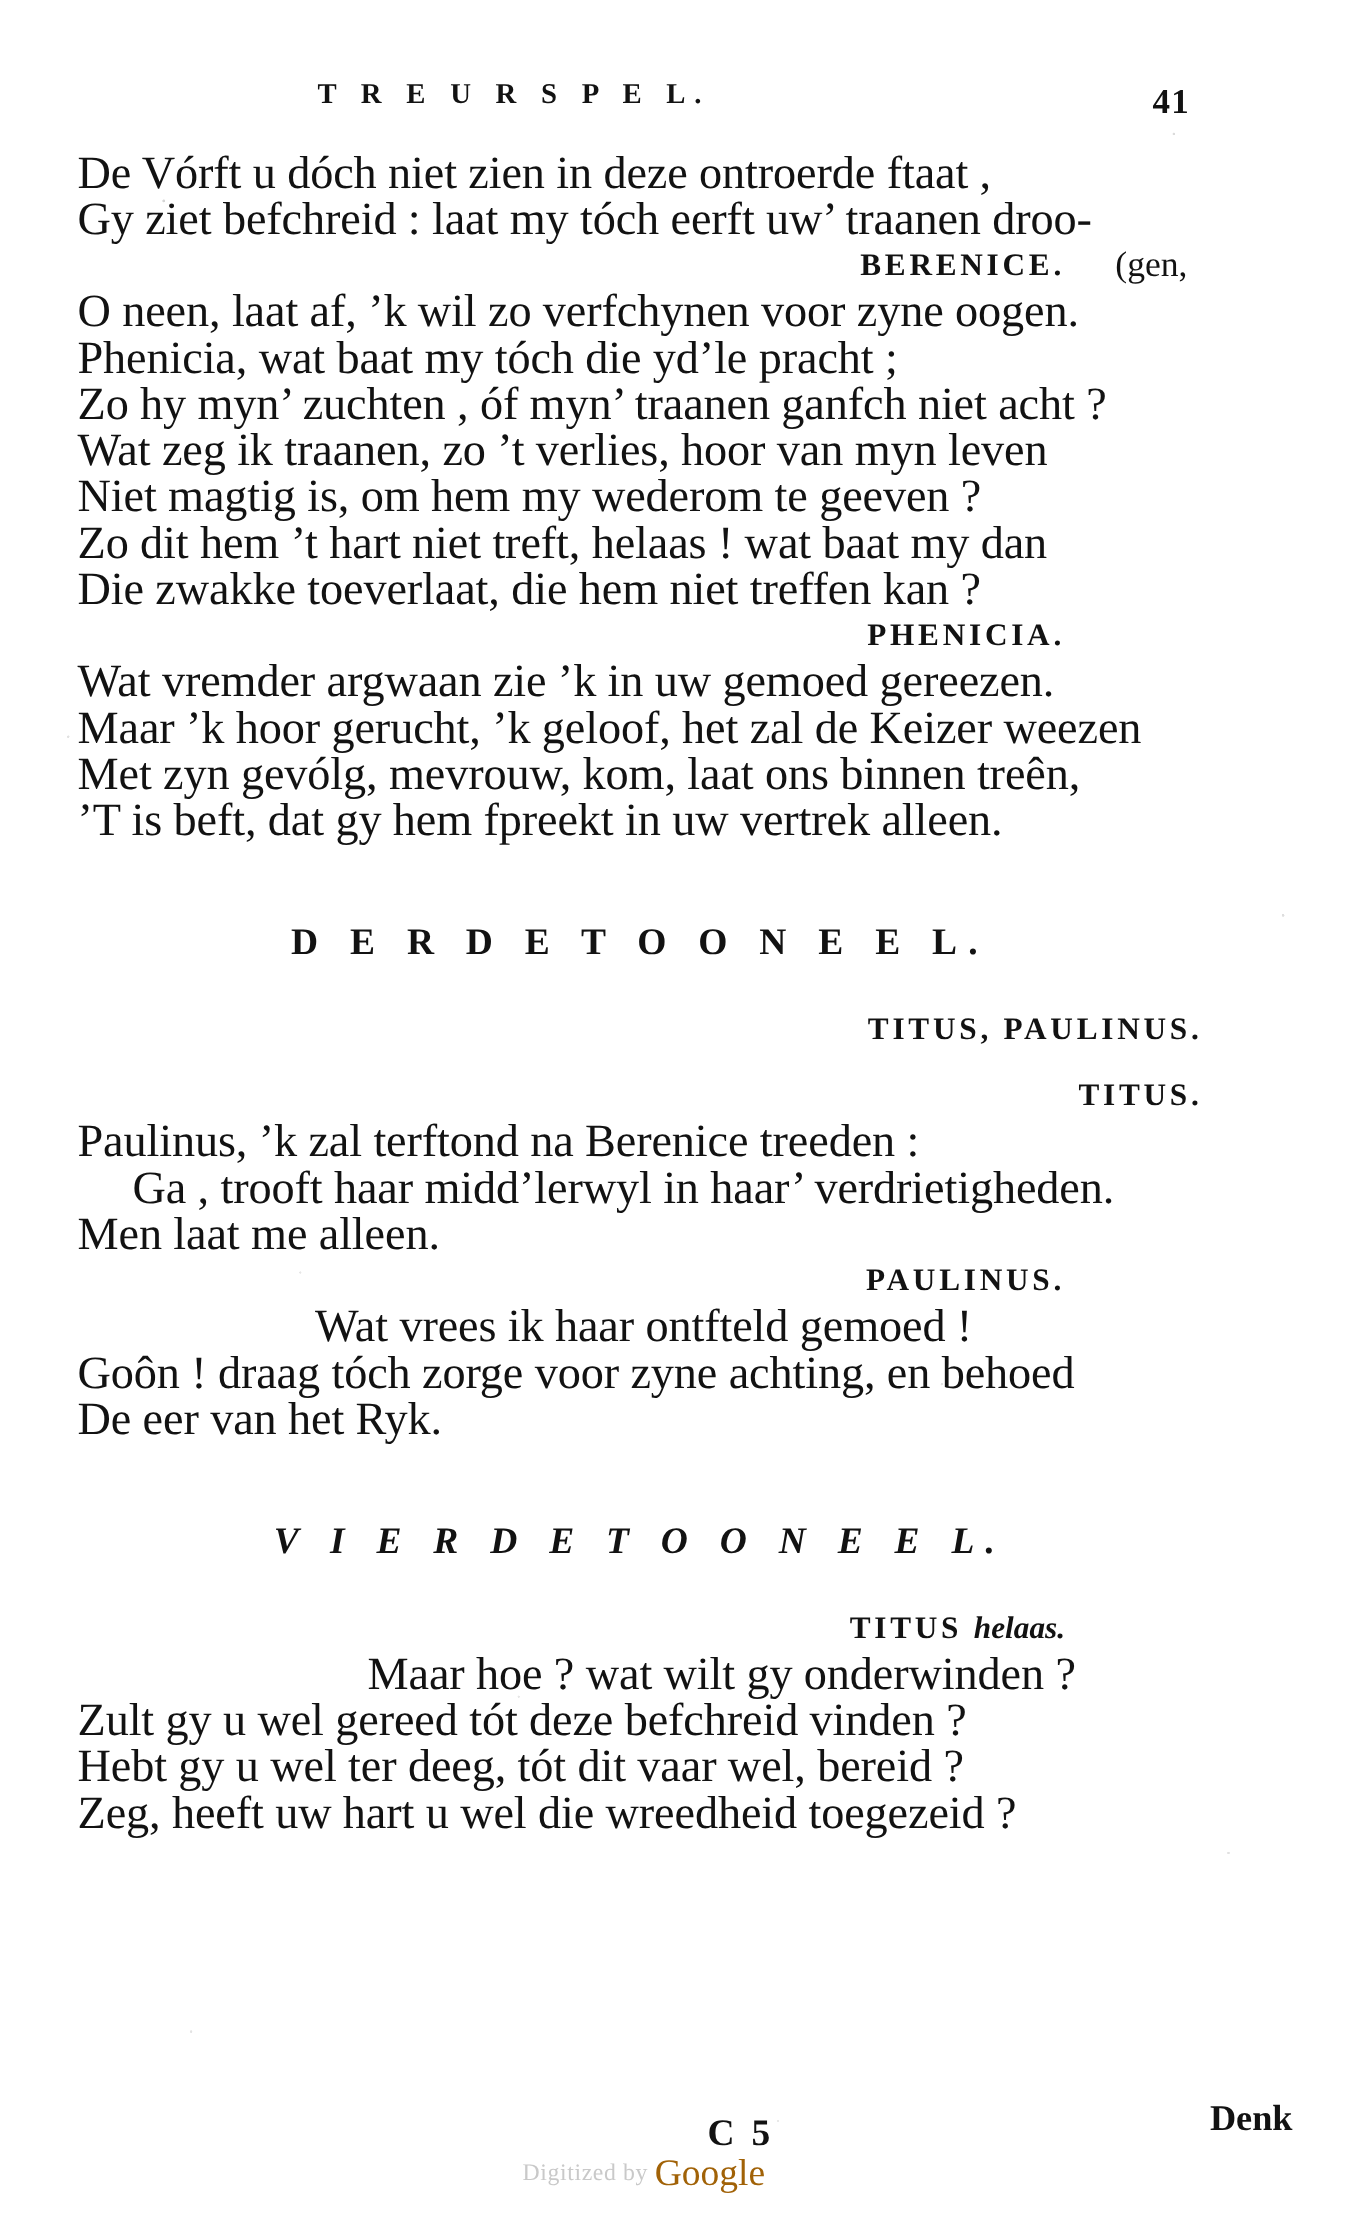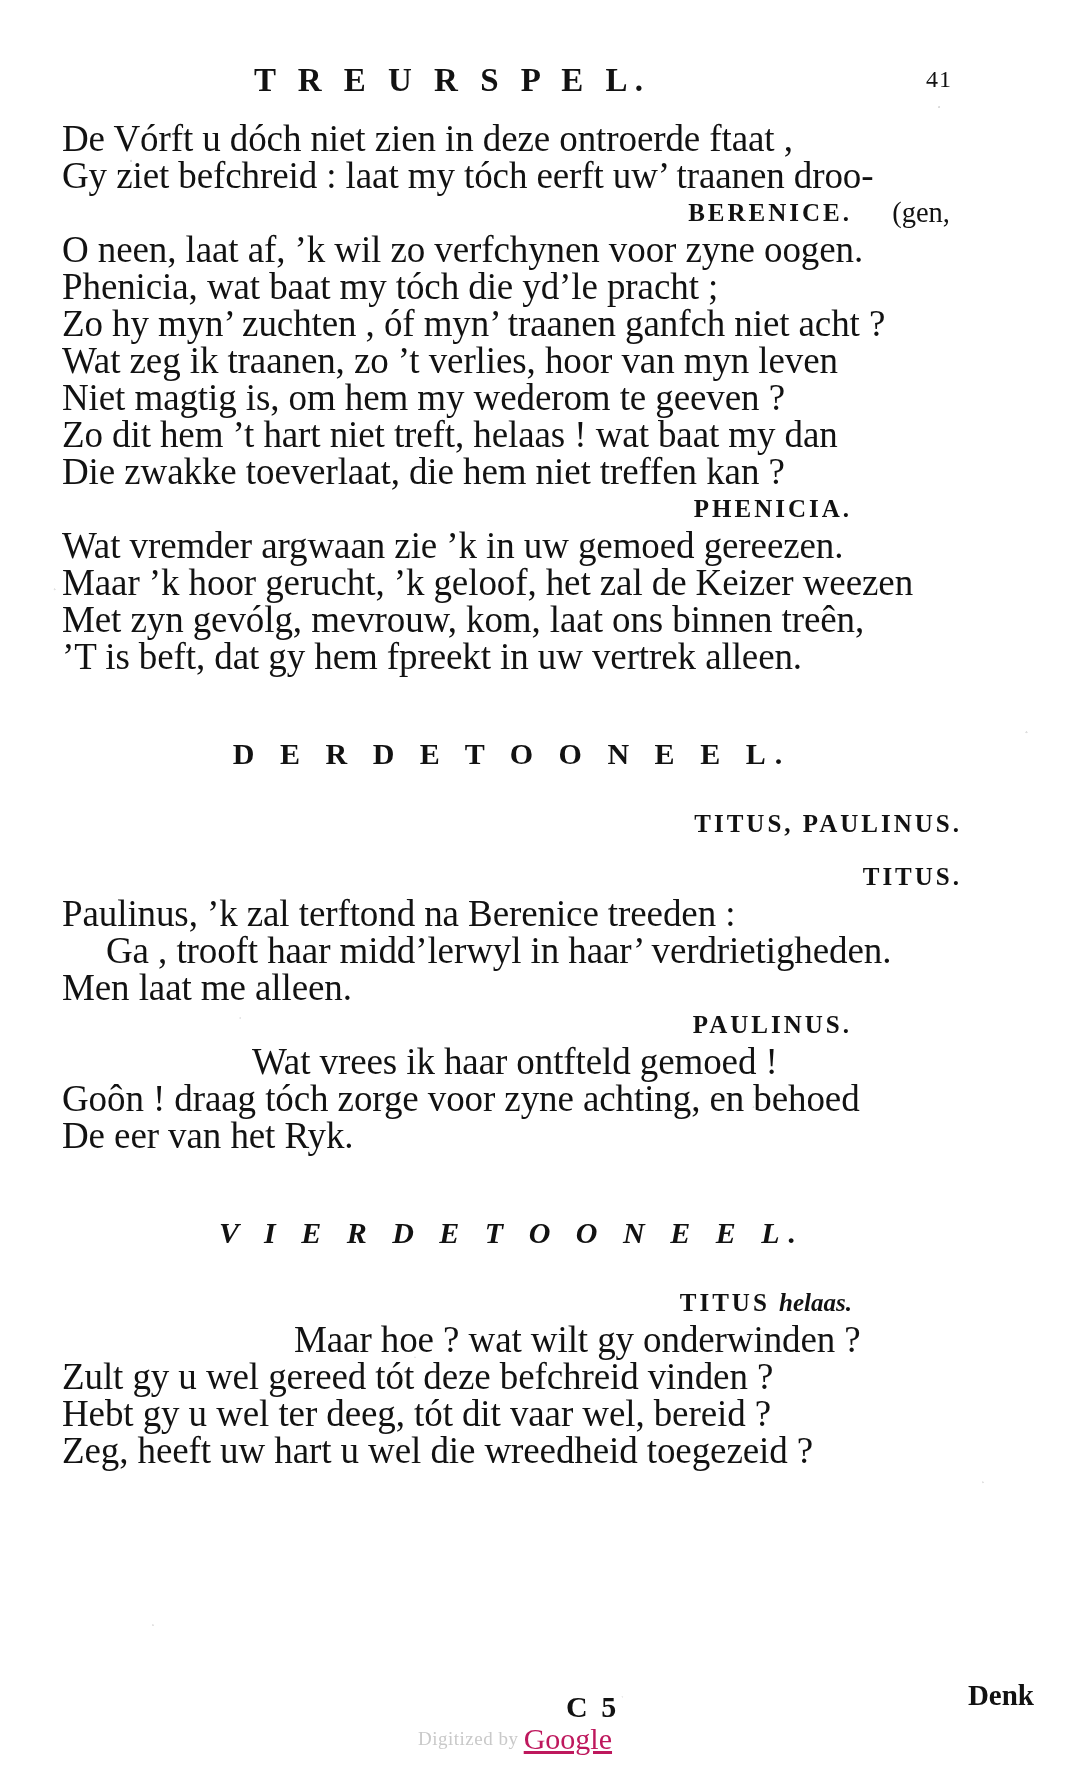--- a/index.html
+++ b/index.html
@@ -52,31 +52,31 @@
   
   .runhead {
     position: relative;
     height: 58px;
     margin-top: 62px;
   }
   .runhead-title {
     position: absolute;
     left: 192px;
     top: 0;
-    font-size: 33px;
+    font-size: 23px;
     font-weight: 700;
     letter-spacing: 7px;
     white-space: nowrap;
   }
   .runhead-folio {
     position: absolute;
     right: 10px;
     top: 4px;
-    font-size: 24px;
-    font-weight: 400;
+    font-size: 28px;
+    font-weight: 700;
     letter-spacing: 1px;
   }
 
   
   .line {
     font-size: 37px;
     line-height: 37px;
     letter-spacing: -0.1px;
     white-space: nowrap;
   }
@@ -159,24 +159,23 @@
     position: absolute;
     left: 418px;
     bottom: 30px;
     font-size: 19px;
     color: #c9c9c9;
     letter-spacing: .5px;
     white-space: nowrap;
   }
   .watermark .g {
     font-size: 30px;
-    color: #be185d;
+    color: #a16207;
     vertical-align: -4px;
     letter-spacing: 0;
-    text-decoration: underline;
   }
 </style>
 </head>
 <body>
 
 <div id="page">
 
   <div class="content">
 
     <div class="runhead">

